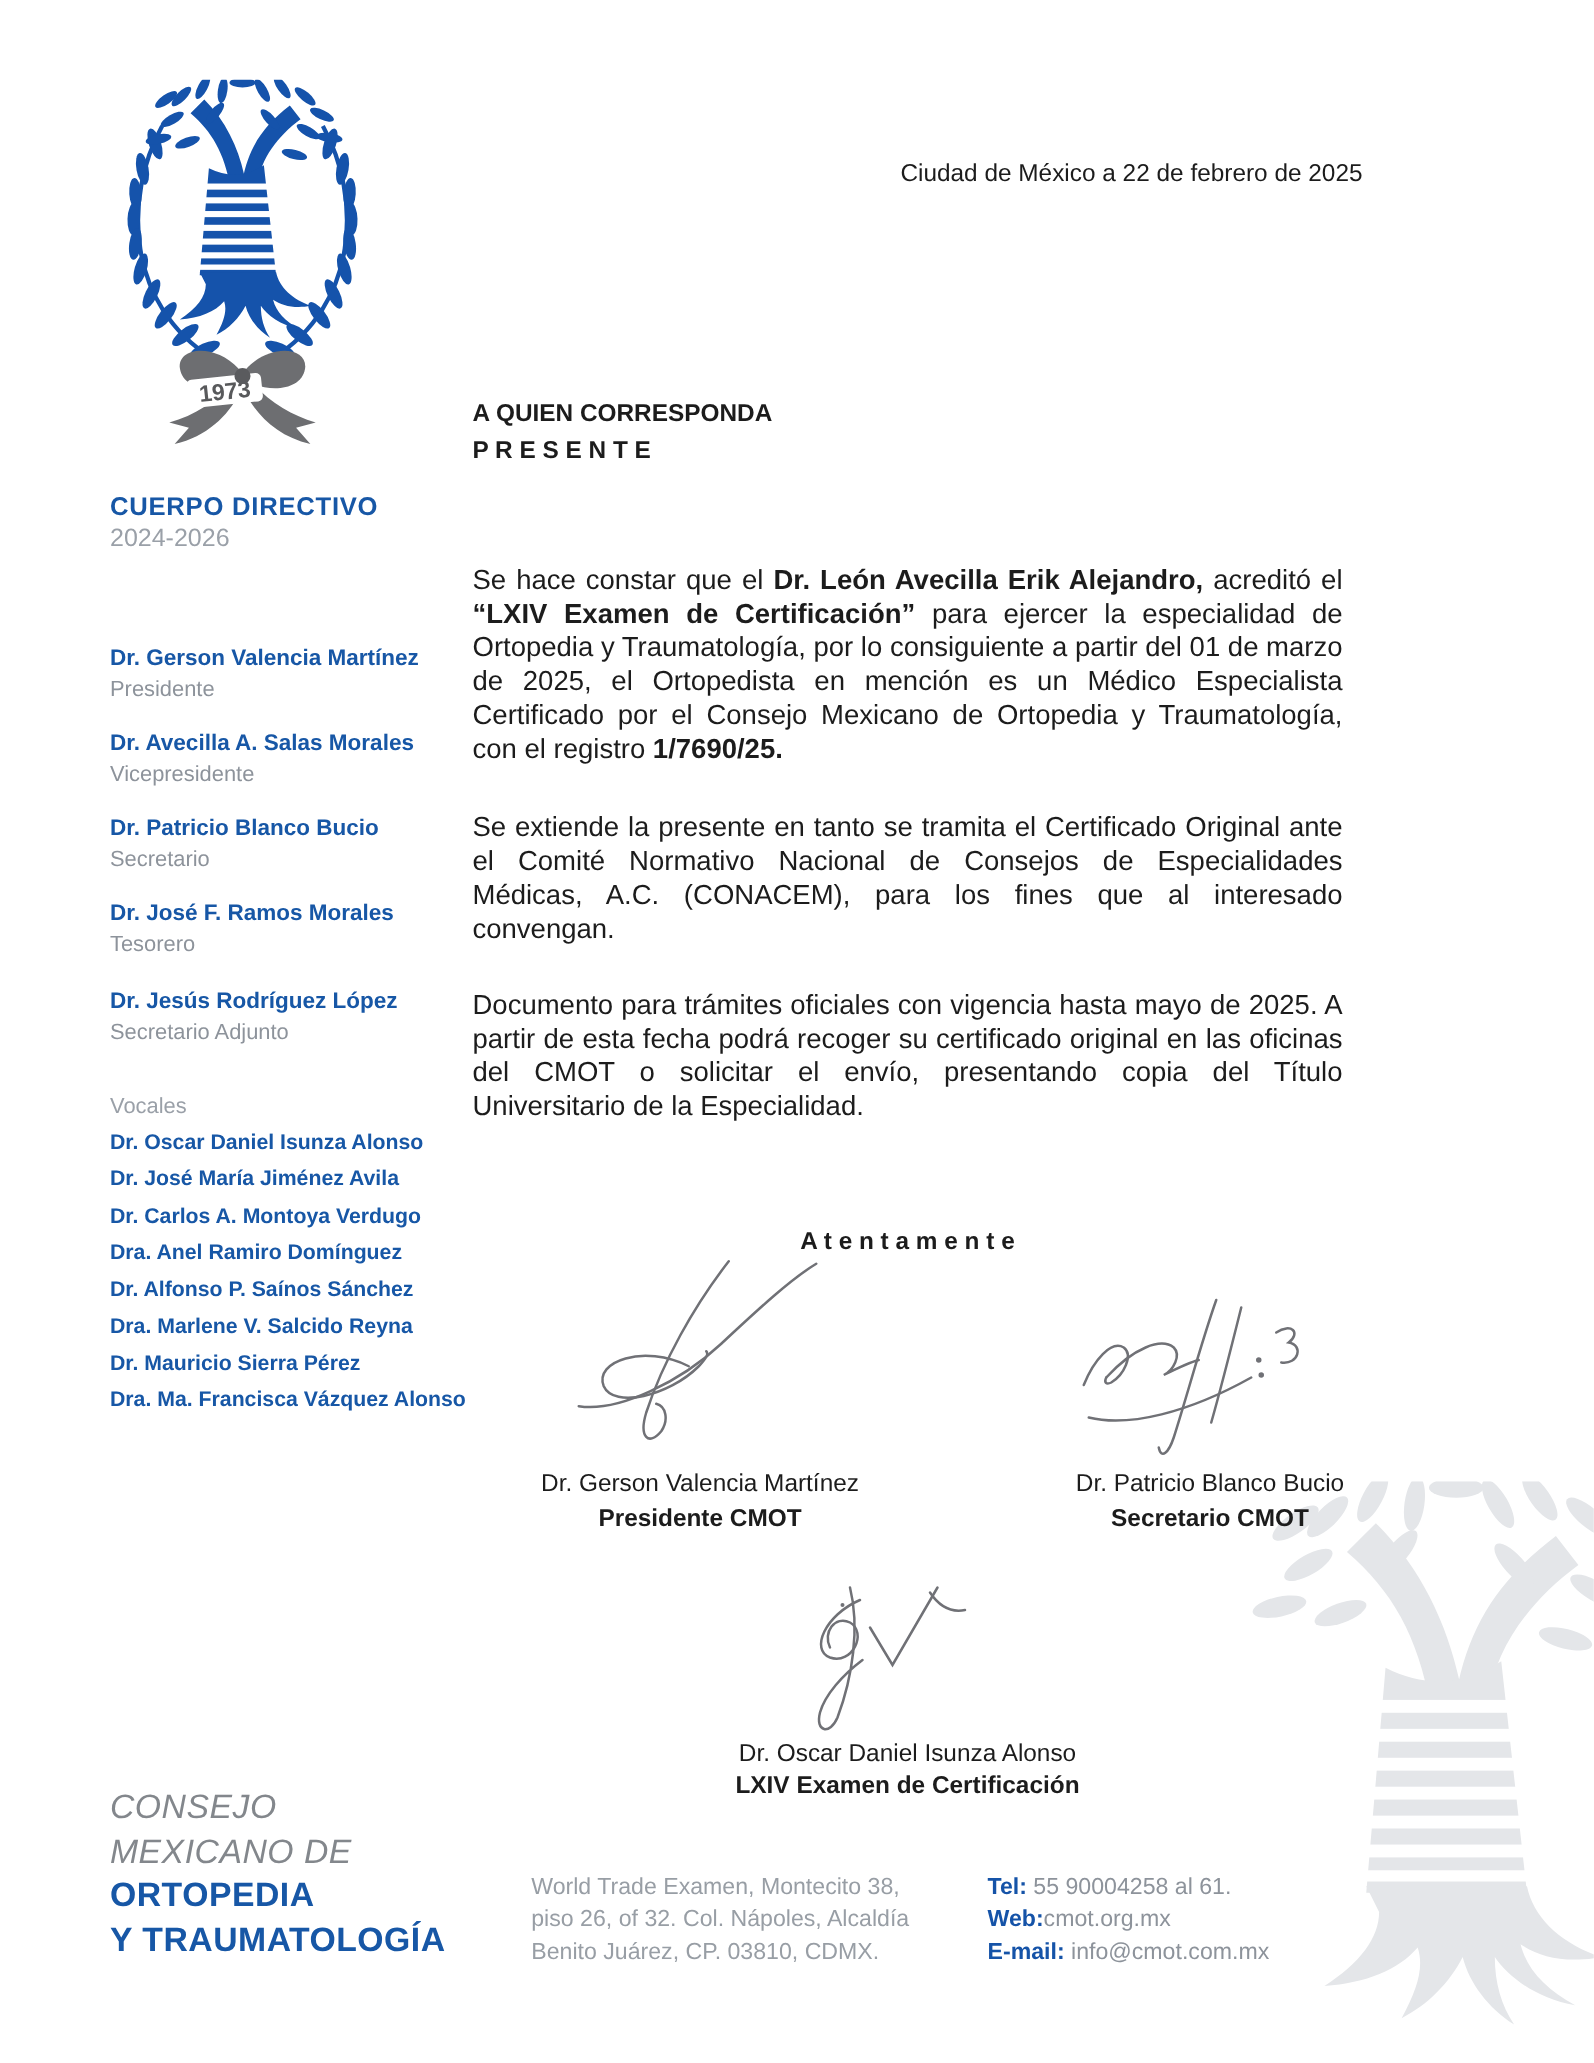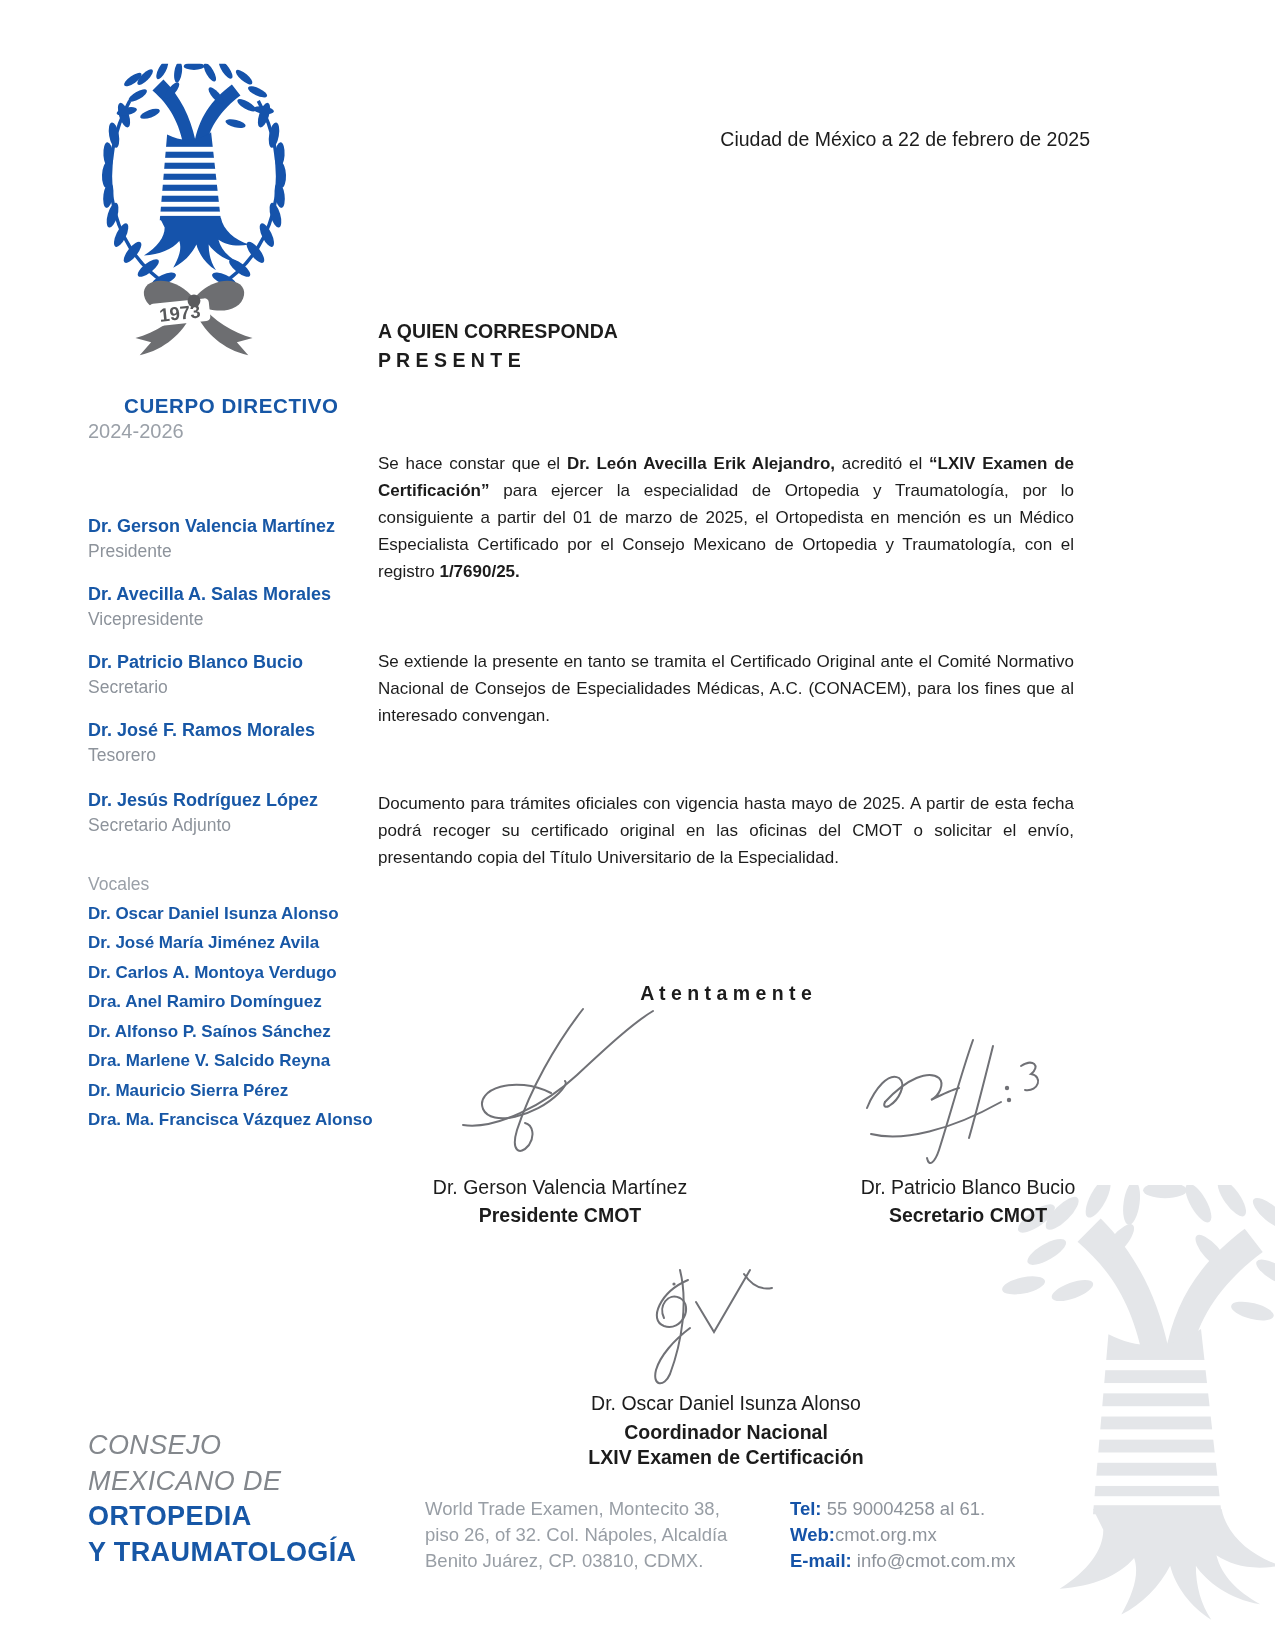--- a/index.html
+++ b/index.html
@@ -5,31 +5,31 @@
   html,body{margin:0;padding:0;}
   body{
     width:1275px;height:1650px;position:relative;overflow:hidden;
     background:#ffffff;color:#1c1c1c;
     font-family:"Liberation Sans", sans-serif;
   }
   .abs{position:absolute;}
   
   .logo{left:84px;top:58px;width:220px;height:300px;}
   
-  .sb-heading{left:88px;top:394px;font-size:20.5px;font-weight:bold;color:#1757a6;letter-spacing:.6px;margin-left:36px;}
+  .sb-heading{left:88px;top:394px;font-size:20.5px;font-weight:bold;color:#1757a6;letter-spacing:.6px;}
   .sb-term{left:88px;top:420px;font-size:20px;color:#9aa0a8;}
   .officer{left:88px;width:300px;}
   .officer .nm{font-size:18px;font-weight:bold;color:#1757a6;}
   .officer .rl{font-size:17.5px;color:#8d939b;margin-top:4px;}
   .vocales-label{left:88px;top:874px;font-size:17.5px;color:#9aa0a8;}
   .vocal{left:88px;width:310px;font-size:17px;font-weight:bold;color:#1757a6;}
   
   .date{top:128px;left:396px;width:694px;text-align:right;font-size:19.5px;}
   .recipient{left:378px;top:317px;font-size:19.5px;font-weight:bold;line-height:29px;}
-  .para{left:378px;width:696px;text-align:justify;font-size:17px;line-height:27px;}
+  .para{left:378px;width:696px;text-align:justify;font-size:22px;line-height:27px;}
   .p1{top:450px;} .p2{top:648px;} .p3{top:790px;}
   .closing{left:378px;top:982px;width:696px;text-align:center;font-size:19.5px;font-weight:bold;}
   .sig-name{font-size:19.5px;text-align:center;}
   .sig-role{font-size:19.5px;font-weight:bold;text-align:center;margin-top:5px;}
   .sig-left-block{left:390px;top:1176px;width:340px;}
   .sig-right-block{left:798px;top:1176px;width:340px;}
   .sig-center-block{left:378px;top:1392px;width:696px;}
   .sig-center-block .sig-role{margin-top:6px;}
   .sig-svg{stroke:#707176;fill:none;stroke-width:2;stroke-linecap:round;}
   
@@ -217,21 +217,20 @@
     <g class="sig-svg">
       <path d="M58,18 C30,30 18,58 34,64 C52,70 64,44 50,36 C38,30 28,44 34,56"></path>
       <path d="M50,8 C58,40 52,80 40,112 C34,126 22,124 26,108 C30,94 44,78 60,66"></path>
       <path d="M66,40 L84,70 L120,8"></path>
       <path d="M114,12 C122,24 132,28 142,26"></path>
       <circle cx="44" cy="22" r="1.6" fill="#707176" stroke="none"></circle>
     </g>
   </svg>
   <div class="abs sig-center-block">
     <div class="sig-name">Dr. Oscar Daniel Isunza Alonso</div>
-    <div class="sig-role">Coordinador Nacional</div>
     <div class="sig-role" style="margin-top:2px">LXIV Examen de Certificación</div>
   </div>
 
   <div class="abs org">
     <div class="gray">CONSEJO</div>
     <div class="gray">MEXICANO DE</div>
     <div class="blue">ORTOPEDIA</div>
     <div class="blue">Y TRAUMATOLOGÍA</div>
   </div>
 

